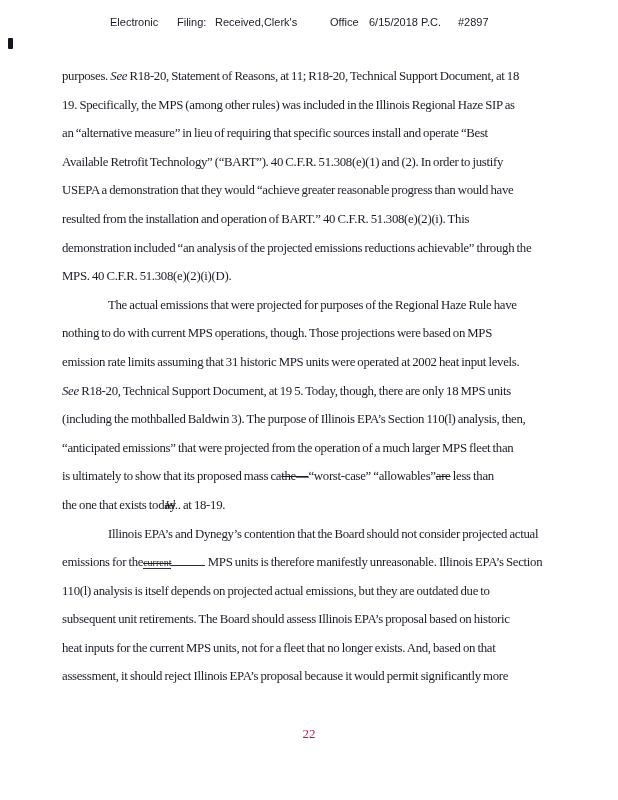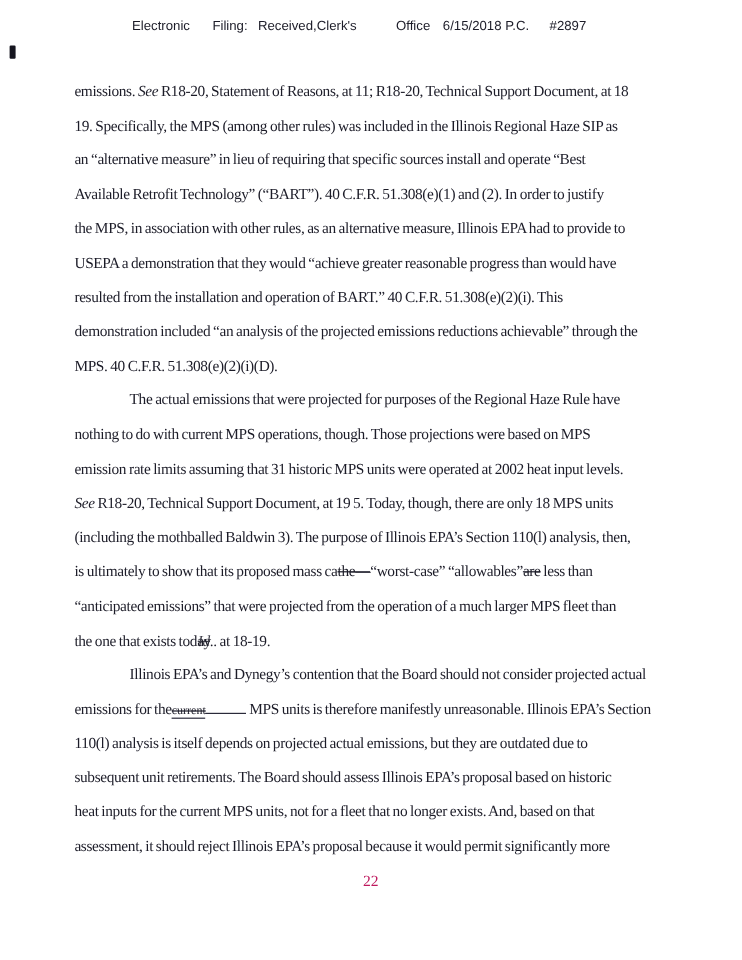--- a/index.html
+++ b/index.html
@@ -98,36 +98,35 @@
   <div class="header">
     <span class="h0">Electronic</span>
     <span class="h1">Filing:</span>
     <span class="h2">Received,Clerk's</span>
     <span class="h3">Office</span>
     <span class="h4">6/15/2018 P.C.</span>
     <span class="h5">#2897</span>
   </div>
 
   <div class="doc-body">
-      <div class="line"><span class="seg">emissions. </span><span class="seg-italic">See</span><span class="seg"> R18-20, Statement of Reasons, at 11; R18-20, Technical Support Document, at 18</span></div>
+      <div class="line"><span class="seg">purposes. </span><span class="seg-italic">See</span><span class="seg"> R18-20, Statement of Reasons, at 11; R18-20, Technical Support Document, at 18</span></div>
       <div class="line"><span class="seg">19. Specifically, the MPS (among other rules) was included in the Illinois Regional Haze SIP as</span></div>
       <div class="line"><span class="seg">an “alternative measure” in lieu of requiring that specific sources install and operate “Best</span></div>
       <div class="line"><span class="seg">Available Retrofit Technology” (“BART”). 40 C.F.R. 51.308(e)(1) and (2). In order to justify</span></div>
-      <div class="line"><span class="seg">the MPS, in association with other rules, as an alternative measure, Illinois EPA had to provide to</span></div>
       <div class="line"><span class="seg">USEPA a demonstration that they would “achieve greater reasonable progress than would have</span></div>
       <div class="line"><span class="seg">resulted from the installation and operation of BART.”  40 C.F.R. 51.308(e)(2)(i). This</span></div>
       <div class="line"><span class="seg">demonstration included “an analysis of the projected emissions reductions achievable” through the</span></div>
       <div class="line"><span class="seg">MPS.  40 C.F.R. 51.308(e)(2)(i)(D).</span></div>
       <div class="line indent"><span class="seg">The actual emissions that were projected for purposes of the Regional Haze Rule have</span></div>
       <div class="line"><span class="seg">nothing to do with current MPS operations, though.  Those projections were based on MPS</span></div>
       <div class="line"><span class="seg">emission rate limits assuming that 31 historic MPS units were operated at 2002 heat input levels.</span></div>
       <div class="line"><span class="seg-italic">See</span><span class="seg"> R18-20, Technical Support Document, at 19 5. Today, though, there are only 18 MPS units</span></div>
       <div class="line"><span class="seg">(including the mothballed Baldwin 3). The purpose of Illinois EPA’s Section 110(l) analysis, then,</span></div>
+      <div class="line"><span class="seg">“anticipated emissions” that were projected from the operation of a much larger MPS fleet than</span></div>
       <div class="line"><span class="seg">is ultimately to show that its proposed mass ca</span><span class="seg-strike">the—</span><span class="seg">“worst-case” “allowables”</span><span class="seg-strike">are</span><span class="seg"> less than</span></div>
-      <div class="line"><span class="seg">“anticipated emissions” that were projected from the operation of a much larger MPS fleet than</span></div>
       <div class="line"><span class="seg">the one that exists today</span><span class="seg-overlap">Id</span><span class="seg">.. at 18-19.</span></div>
       <div class="line indent"><span class="seg">Illinois EPA’s and Dynegy’s contention that the Board should not consider projected actual</span></div>
       <div class="line"><span class="seg">emissions for the</span><span class="seg-ins">current</span><span class="seg-blank"></span><span class="seg"> MPS units is therefore manifestly unreasonable.  Illinois EPA’s Section</span></div>
       <div class="line"><span class="seg">110(l) analysis is itself depends on projected actual emissions, but they are outdated due to</span></div>
       <div class="line"><span class="seg">subsequent unit retirements.  The Board should assess Illinois EPA’s proposal based on historic</span></div>
       <div class="line"><span class="seg">heat inputs for the current MPS units, not for a fleet that no longer exists.  And, based on that</span></div>
       <div class="line"><span class="seg">assessment, it should reject Illinois EPA’s proposal because it would permit significantly more</span></div>
     </div>
 
   <div class="footer">22</div>

